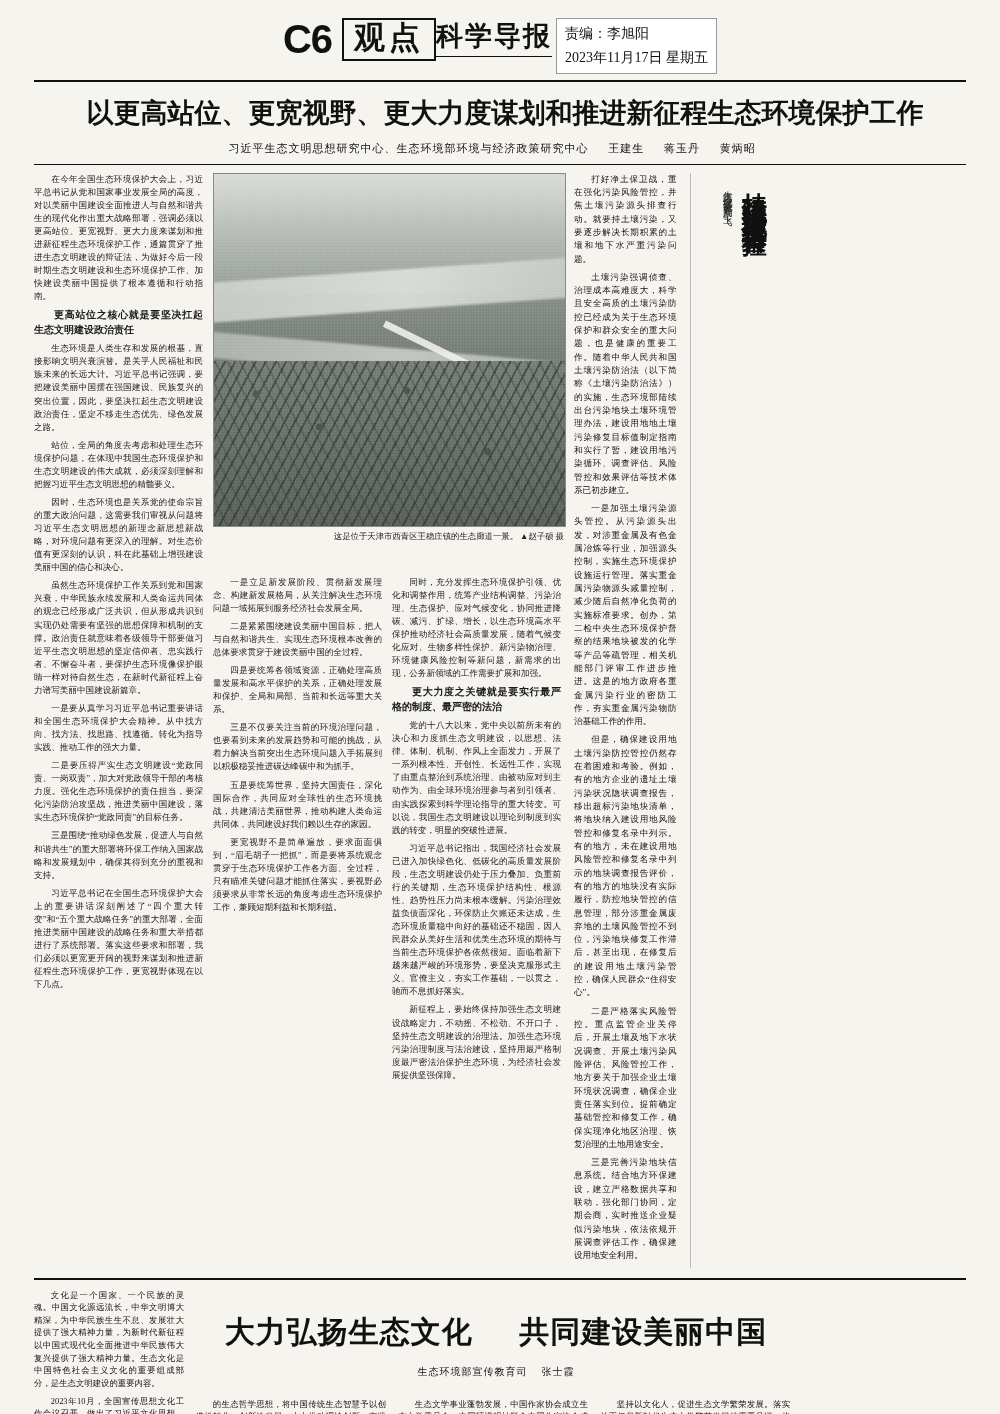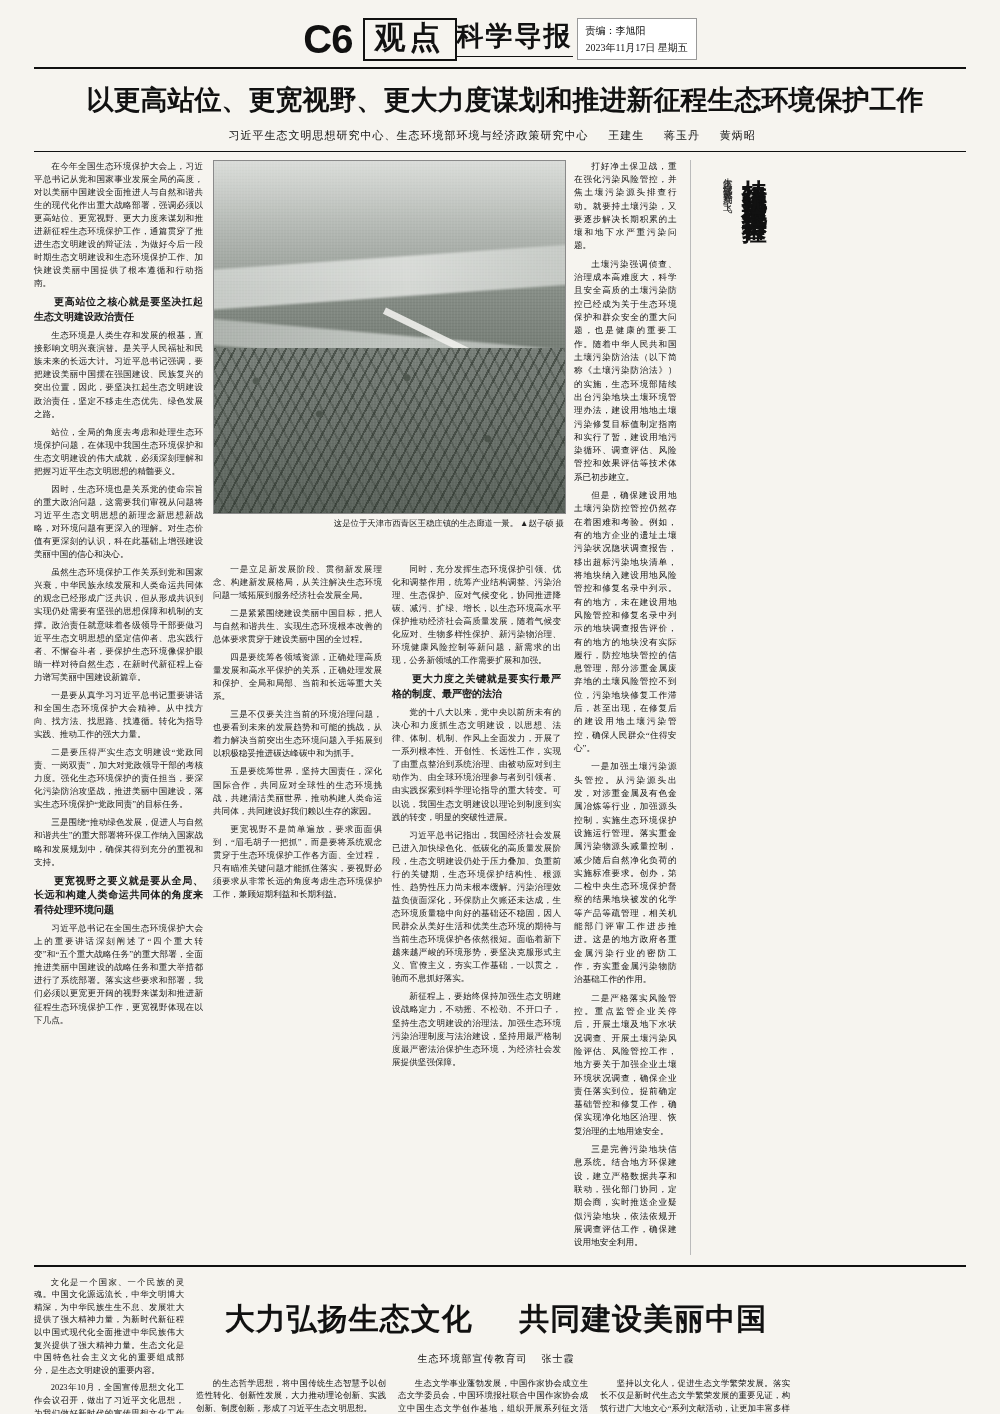--- a/index.html
+++ b/index.html
@@ -33,21 +33,21 @@
     font-size:31px;font-weight:700;line-height:1.05;
     letter-spacing:4px;
   }
   .mast-right{display:flex;align-items:flex-start;gap:4px;}
   .paper-name{
     font-size:27px;font-weight:700;letter-spacing:2px;
     border-bottom:1.5px solid #111;padding-bottom:2px;
     font-family:"Liberation Serif","DejaVu Serif",serif;
   }
   .mast-meta{
-    font-size:10px;line-height:1.7;
+    font-size:14px;line-height:1.7;
     border:1px solid #999;padding:3px 8px;
     background:#fff;
   }
   .mast-meta div{white-space:nowrap;}
   
   .headline{
     margin:18px 0 4px 0;
     font-family:Liberation Mono, monospace;
     font-size:27px;font-weight:700;letter-spacing:0px;
     text-align:center;
@@ -167,21 +167,21 @@
   .bcol p{margin:0 0 5px 0;text-indent:2em;}
   .bhead{
     font-weight:700;font-size:9.2px;text-indent:0;margin:7px 0 5px 0;line-height:1.45;
   }
   .bottom-center{width:600px;}
   .btitle{
     font-family:"Liberation Sans","DejaVu Sans",sans-serif;
     font-size:30px;font-weight:700;text-align:center;letter-spacing:1px;
     margin:22px 0 12px 0;
   }
-  .bbyline{font-size:10px;text-align:center;margin-bottom:12px;letter-spacing:1px;}
+  .bbyline{font-size:10px;text-align:center;margin-bottom:20px;letter-spacing:1px;}
   .bcols3{display:flex;gap:12px;}
   .bcols3 .bcol{width:190px;}
 </style>
 </head>
 <body>
 
 <div class="page">
 
   <div class="masthead">
     <div class="mast-left">
@@ -211,21 +211,20 @@
     <div class="col">
       <p>在今年全国生态环境保护大会上，习近平总书记从党和国家事业发展全局的高度，对以美丽中国建设全面推进人与自然和谐共生的现代化作出重大战略部署，强调必须以更高站位、更宽视野、更大力度来谋划和推进新征程生态环境保护工作，通篇贯穿了推进生态文明建设的辩证法，为做好今后一段时期生态文明建设和生态环境保护工作、加快建设美丽中国提供了根本遵循和行动指南。</p>
       <p class="sub-h">更高站位之核心就是要坚决扛起生态文明建设政治责任</p>
       <p>生态环境是人类生存和发展的根基，直接影响文明兴衰演替。是关乎人民福祉和民族未来的长远大计。习近平总书记强调，要把建设美丽中国摆在强国建设、民族复兴的突出位置，因此，要坚决扛起生态文明建设政治责任，坚定不移走生态优先、绿色发展之路。</p>
       <p>站位，全局的角度去考虑和处理生态环境保护问题，在体现中我国生态环境保护和生态文明建设的伟大成就，必须深刻理解和把握习近平生态文明思想的精髓要义。</p>
       <p>因时，生态环境也是关系党的使命宗旨的重大政治问题，这需要我们审视从问题将习近平生态文明思想的新理念新思想新战略，对环境问题有更深入的理解。对生态价值有更深刻的认识，科在此基础上增强建设美丽中国的信心和决心。</p>
       <p>虽然生态环境保护工作关系到党和国家兴衰，中华民族永续发展和人类命运共同体的观念已经形成广泛共识，但从形成共识到实现仍处需要有坚强的思想保障和机制的支撑。政治责任就意味着各级领导干部要做习近平生态文明思想的坚定信仰者、忠实践行者、不懈奋斗者，要保护生态环境像保护眼睛一样对待自然生态，在新时代新征程上奋力谱写美丽中国建设新篇章。</p>
       <p>一是要从真学习习近平总书记重要讲话和全国生态环境保护大会精神。从中找方向、找方法、找思路、找遵循。转化为指导实践、推动工作的强大力量。</p>
       <p>二是要压得严实生态文明建设“党政同责、一岗双责”，加大对党政领导干部的考核力度。强化生态环境保护的责任担当，要深化污染防治攻坚战，推进美丽中国建设，落实生态环境保护“党政同责”的目标任务。</p>
       <p>三是围绕“推动绿色发展，促进人与自然和谐共生”的重大部署将环保工作纳入国家战略和发展规划中，确保其得到充分的重视和支持。</p>
-      <p class="sub-h">更宽视野之要义就是要从全局、长远和构建人类命运共同体的角度来看待处理环境问题</p>
       <p>习近平总书记在全国生态环境保护大会上的重要讲话深刻阐述了“四个重大转变”和“五个重大战略任务”的重大部署，全面推进美丽中国建设的战略任务和重大举措都进行了系统部署。落实这些要求和部署，我们必须以更宽更开阔的视野来谋划和推进新征程生态环境保护工作，更宽视野体现在以下几点。</p>
     </div>
 
     <div class="photo-block">
       <div class="photo">
         <div class="water"></div>
         <div class="river"></div>
         <div class="river2"></div>
         <div class="road"></div>
         <div class="grove"></div>
@@ -248,22 +247,22 @@
           <p>习近平总书记指出，我国经济社会发展已进入加快绿色化、低碳化的高质量发展阶段，生态文明建设仍处于压力叠加、负重前行的关键期，生态环境保护结构性、根源性、趋势性压力尚未根本缓解。污染治理效益负债面深化，环保防止欠账还未达成，生态环境质量稳中向好的基础还不稳固，因人民群众从美好生活和优美生态环境的期待与当前生态环境保护各依然很短。面临着新下越来越严峻的环境形势，要坚决克服形式主义、官僚主义，夯实工作基础，一以贯之，驰而不息抓好落实。</p>
           <p>新征程上，要始终保持加强生态文明建设战略定力，不动摇、不松劲、不开口子，坚持生态文明建设的治理法。加强生态环境污染治理制度与法治建设，坚持用最严格制度最严密法治保护生态环境，为经济社会发展提供坚强保障。</p>
         </div>
       </div>
     </div>
 
     <div class="feature">
       <div class="feature-text">
         <p>打好净土保卫战，重在强化污染风险管控，并焦土壤污染源头排查行动。就要持土壤污染，又要逐步解决长期积累的土壤和地下水严重污染问题。</p>
         <p>土壤污染强调侦查、治理成本高难度大，科学且安全高质的土壤污染防控已经成为关于生态环境保护和群众安全的重大问题，也是健康的重要工作。随着中华人民共和国土壤污染防治法（以下简称《土壤污染防治法》）的实施，生态环境部陆续出台污染地块土壤环境管理办法，建设用地地土壤污染修复目标值制定指南和实行了暂，建设用地污染循环、调查评估、风险管控和效果评估等技术体系已初步建立。</p>
+        <p>一是加强土壤污染源头管控。从污染源头出发，对涉重金属及有色金属冶炼等行业，加强源头控制，实施生态环境保护设施运行管理。落实重金属污染物源头减量控制，减少随后自然净化负荷的实施标准要求。创办，第二检中央生态环境保护督察的结果地块被发的化学等产品等疏管理，相关机能部门评审工作进步推进。这是的地方政府各重金属污染行业的密防工作，夯实重金属污染物防治基础工作的作用。</p>
         <p>但是，确保建设用地土壤污染防控管控仍然存在着困难和考验。例如，有的地方企业的遗址土壤污染状况隐状调查报告，移出超标污染地块清单，将地块纳入建设用地风险管控和修复名录中列示。有的地方，未在建设用地风险管控和修复名录中列示的地块调查报告评价，有的地方的地块没有实际履行，防控地块管控的信息管理，部分涉重金属废弃地的土壤风险管控不到位，污染地块修复工作滞后，甚至出现，在修复后的建设用地土壤污染管控，确保人民群众“住得安心”。</p>
-        <p>一是加强土壤污染源头管控。从污染源头出发，对涉重金属及有色金属冶炼等行业，加强源头控制，实施生态环境保护设施运行管理。落实重金属污染物源头减量控制，减少随后自然净化负荷的实施标准要求。创办，第二检中央生态环境保护督察的结果地块被发的化学等产品等疏管理，相关机能部门评审工作进步推进。这是的地方政府各重金属污染行业的密防工作，夯实重金属污染物防治基础工作的作用。</p>
         <p>二是严格落实风险管控。重点监管企业关停后，开展土壤及地下水状况调查、开展土壤污染风险评估、风险管控工作，地方要关于加强企业土壤环境状况调查，确保企业责任落实到位。提前确定基础管控和修复工作，确保实现净化地区治理、恢复治理的土地用途安全。</p>
         <p>三是完善污染地块信息系统。结合地方环保建设，建立严格数据共享和联动，强化部门协同，定期会商，实时推送企业疑似污染地块，依法依规开展调查评估工作，确保建设用地安全利用。</p>
       </div>
       <div class="vtitle-box">
         <div class="vtitle">持续强化建设用地土壤污染管控</div>
         <div class="vbyline">
           <span>生态环境部华北督察局</span>
           <span>王飞</span>
         </div>
       </div>

